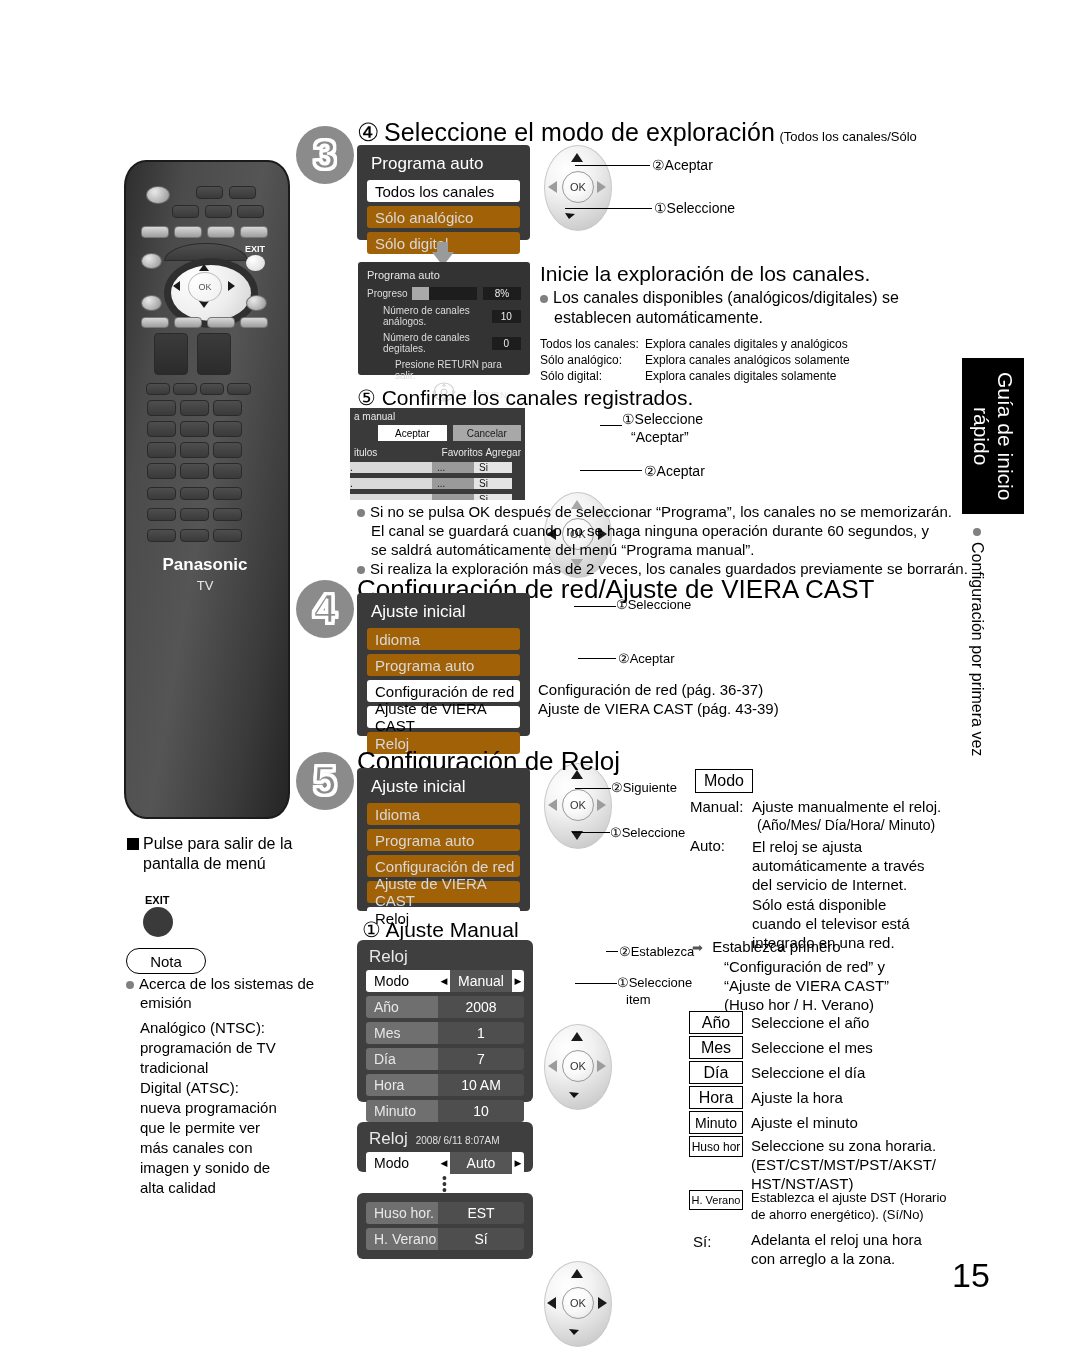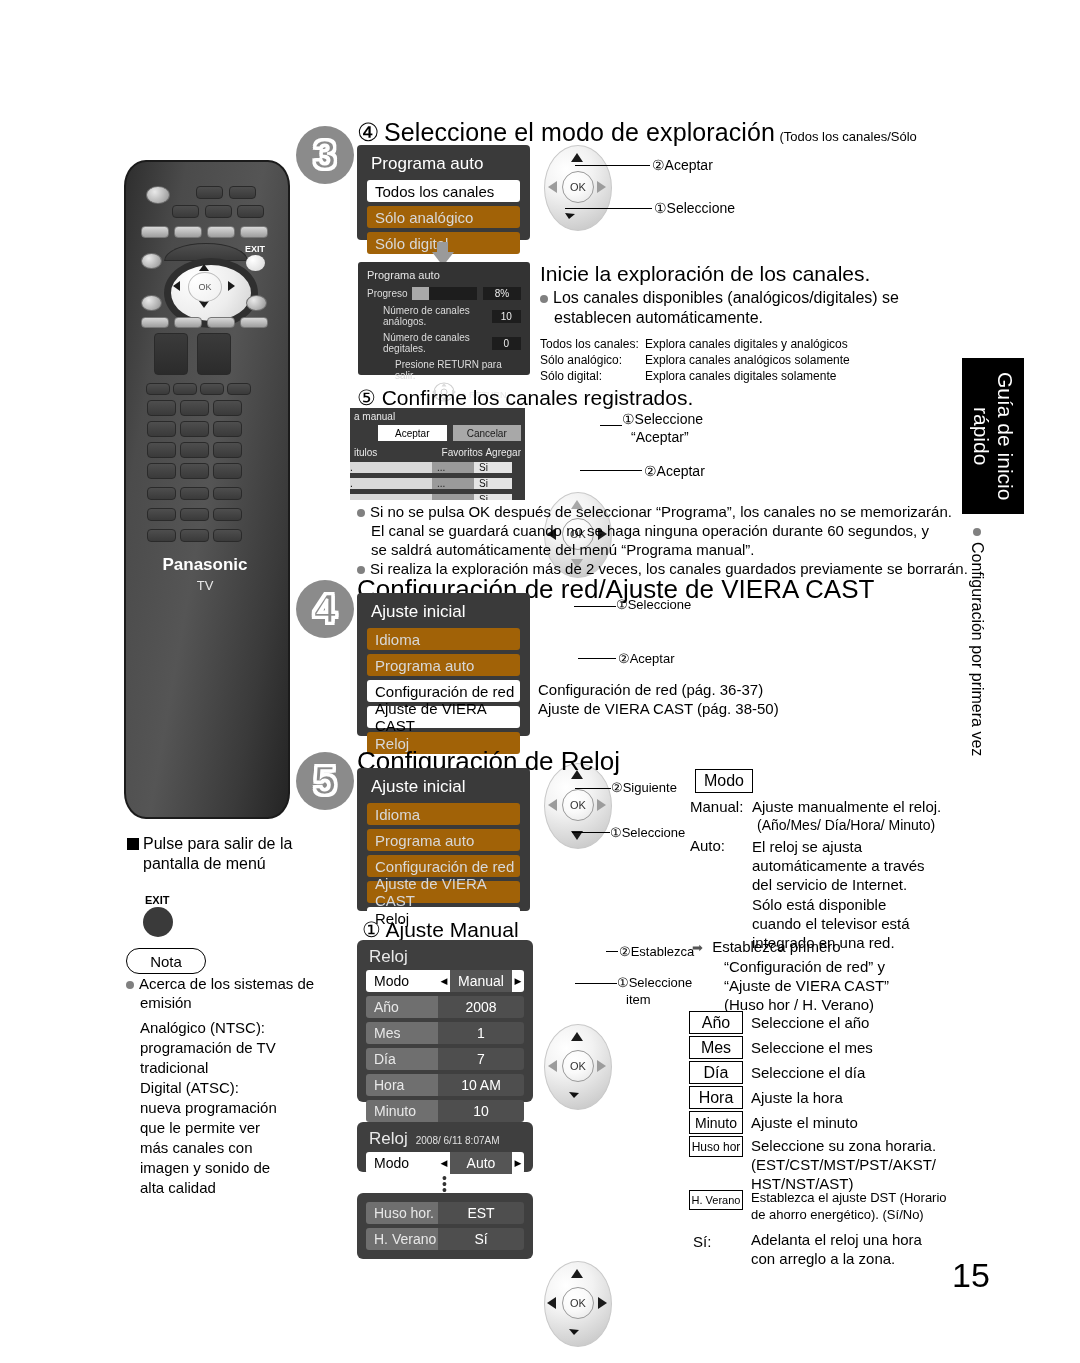--- a/index.html
+++ b/index.html
@@ -422,21 +422,21 @@
     <div class="tri lf" style="left:4px;top:36px;"></div>
     <div class="tri rt" style="right:4px;top:36px;"></div>
   </div>
   <div class="abs ldr" style="left:574px;top:606px;width:42px;"></div>
   <div class="abs ldr" style="left:578px;top:658px;width:38px;"></div>
   <div class="abs t-13" style="left:616px;top:597px;">①Seleccione</div>
   <div class="abs t-13" style="left:618px;top:651px;">②Aceptar</div>
 
   <div class="abs t-15 lh" style="left:538px;top:680px;width:350px;">
     <div>Configuración de red (pág. 36-37)</div>
-    <div>Ajuste de VIERA CAST (pág. 38-50)</div>
+    <div>Ajuste de VIERA CAST (pág. 43-39)</div>
   </div>
 
   <div class="abs step-badge" style="left:296px;top:752px;">
     <span>5</span>
   </div>
   <div class="abs" style="left:357px;top:746px;font-size:26px;">Configuración de Reloj</div>
 
   <div class="abs osd" style="left:357px;top:768px;width:173px;height:143px;">
     <div class="osd-title">Ajuste inicial</div>
     <div class="osd-row dim">

